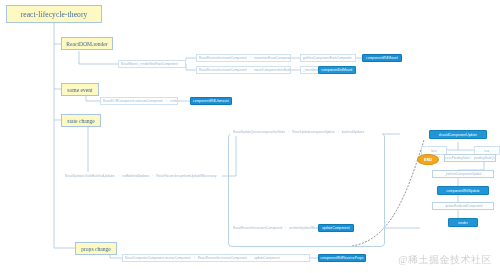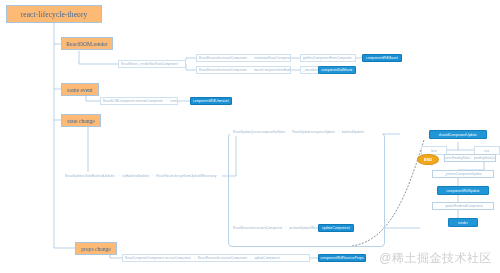--- a/index.html
+++ b/index.html
@@ -14,21 +14,21 @@
 
   .node{
     position:absolute;
     box-sizing:border-box;
     display:flex;align-items:center;justify-content:center;
     white-space:nowrap;
     overflow:hidden;
   }
   
   .box{
-    background:#fdba74;
+    background:#fef9c3;
     border:1px solid #a8c4de;
     color:#3f6896;
     font-family:"Liberation Serif",serif;
   }
   .root{
     left:6px;top:5px;width:96px;height:18px;
     font-size:7.5px;letter-spacing:.1px;
   }
   .branch{
     font-size:5.6px;height:13px;
@@ -95,22 +95,22 @@
     color:#9db6cd;
     background:#fff;
     border:1px solid #cfe0ef;
     padding:0 2px;
     height:7px;
     display:flex;align-items:center;justify-content:center;
   }
 
   .watermark{
     position:absolute;right:8px;bottom:6px;
-    font-size:12px;color:#cfcfcf;
-    font-family:Liberation Sans, sans-serif;
+    font-size:10px;color:#cfcfcf;
+    font-family:Liberation Serif, serif;
     letter-spacing:.5px;
     white-space:nowrap;
   }
 </style>
 </head>
 <body>
 
 <div id="canvas">
 
   <svg class="wires" viewBox="0 0 500 273" xmlns="http://www.w3.org/2000/svg">

